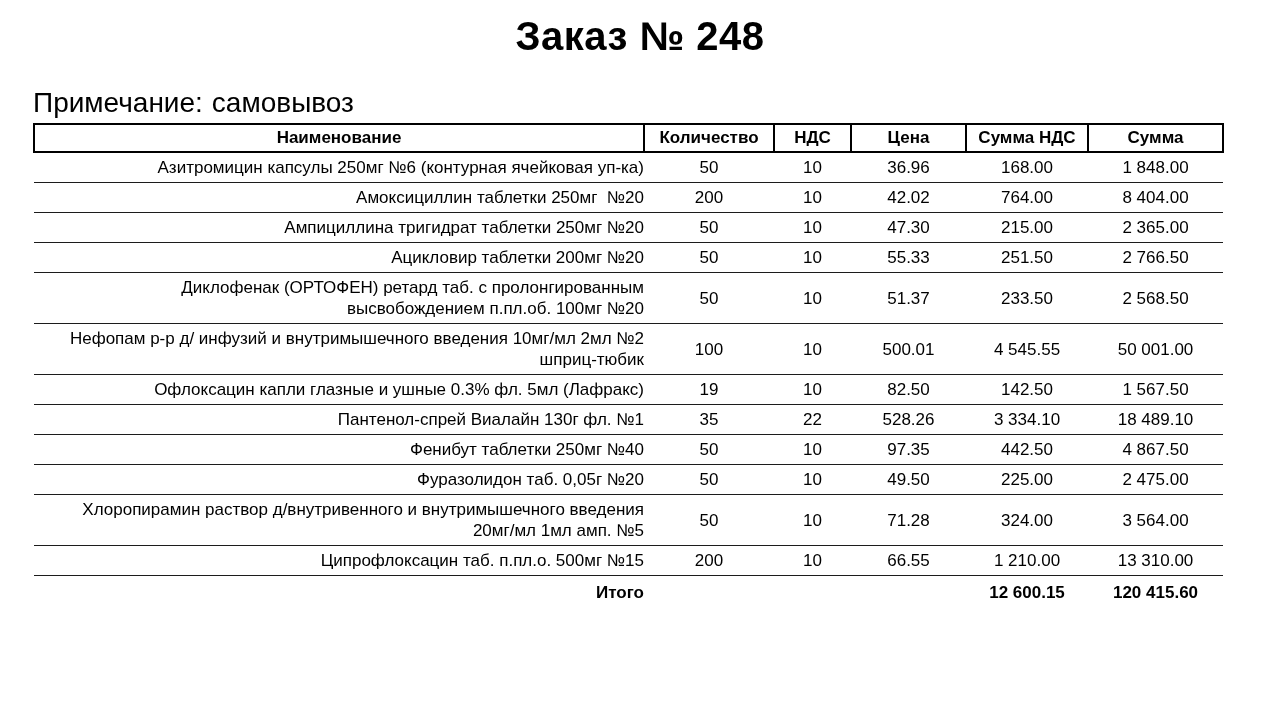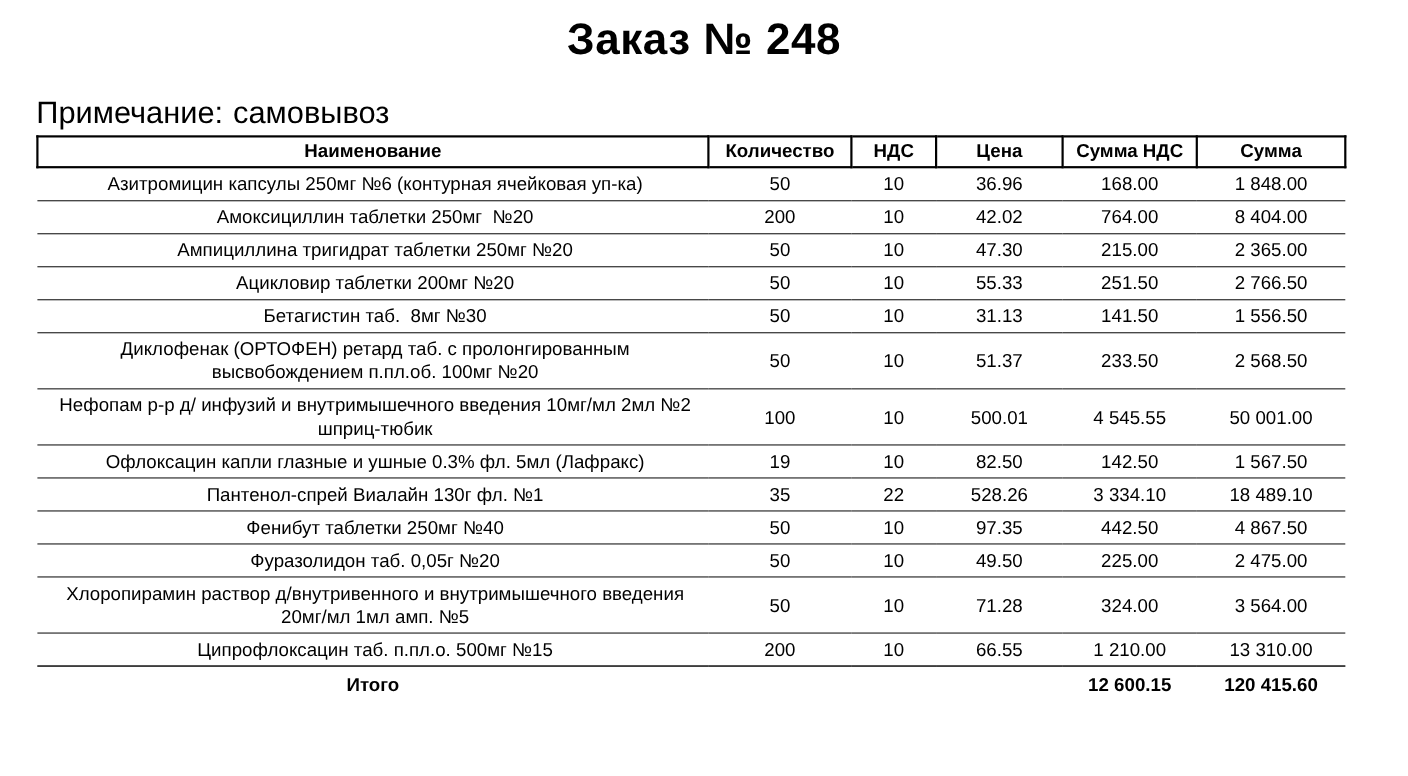--- a/index.html
+++ b/index.html
@@ -47,21 +47,21 @@
     padding: 0;
     font-size: 17px;
   }
   tbody td {
     border-bottom: 1.5px solid #1c1c1c;
     vertical-align: middle;
     padding: 4px 0;
     line-height: 21px;
   }
   td.c-name {
-    text-align: center;
+    text-align: right;
     padding-left: 4px;
     white-space: pre-wrap;
   }
   td.c-num { text-align: center; }
   tbody.total-body td {
     border-bottom: none;
     font-weight: bold;
     padding: 7px 0 4px 0;
     line-height: 20px;
     margin-left: 19px;
@@ -127,28 +127,20 @@
 
   <tr class="item-row">
     <td class="c-name">Ацикловир таблетки 200мг №20</td>
     <td class="c-num">50</td>
     <td class="c-num">10</td>
     <td class="c-num">55.33</td>
     <td class="c-num">251.50</td>
     <td class="c-num">2 766.50</td>
   </tr>
 
-  <tr class="item-row">
-    <td class="c-name">Бетагистин таб.  8мг №30</td>
-    <td class="c-num">50</td>
-    <td class="c-num">10</td>
-    <td class="c-num">31.13</td>
-    <td class="c-num">141.50</td>
-    <td class="c-num">1 556.50</td>
-  </tr>
 
 
   <tr class="item-row">
     <td class="c-name">Диклофенак (ОРТОФЕН) ретард таб. с пролонгированным
 высвобождением п.пл.об. 100мг №20</td>
     <td class="c-num">50</td>
     <td class="c-num">10</td>
     <td class="c-num">51.37</td>
     <td class="c-num">233.50</td>
     <td class="c-num">2 568.50</td>

